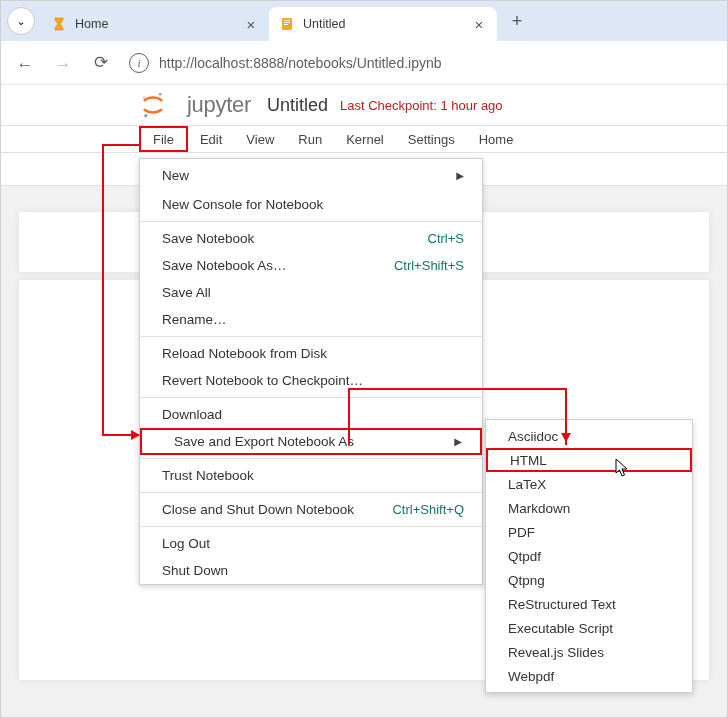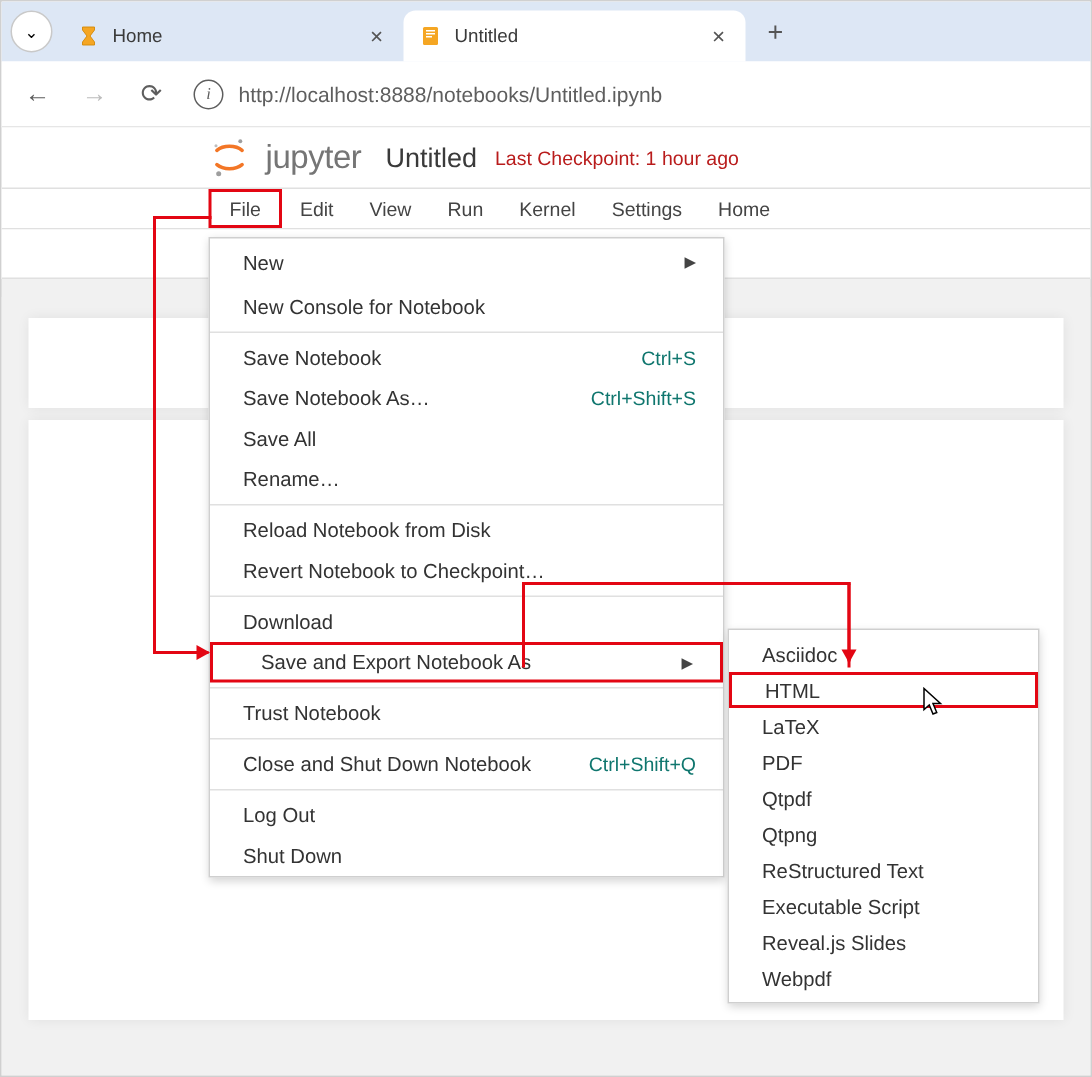--- a/index.html
+++ b/index.html
@@ -137,21 +137,21 @@
     }
     .jupyter-header {
       display: flex;
       align-items: center;
       padding: 6px 0 6px 140px;
       gap: 8px;
     }
     .jupyter-logo {
       display: flex;
       align-items: center;
-      gap: 12px;
+      gap: 22px;
     }
     .jupyter-logo-svg {
       width: 24px;
       height: 28px;
     }
     .jupyter-word {
       font-size: 22px;
       color: #757575;
       font-weight: 400;
       letter-spacing: -0.3px;
@@ -481,20 +481,23 @@
   <div class="dd-item">
     <span>Asciidoc</span>
   </div>
   <div class="dd-item red-box">
     <span>HTML</span>
   </div>
   <div class="dd-item">
     <span>LaTeX</span>
   </div>
   <div class="dd-item">
+    <span>Markdown</span>
+  </div>
+  <div class="dd-item">
     <span>PDF</span>
   </div>
   <div class="dd-item">
     <span>Qtpdf</span>
   </div>
   <div class="dd-item">
     <span>Qtpng</span>
   </div>
   <div class="dd-item">
     <span>ReStructured Text</span>

